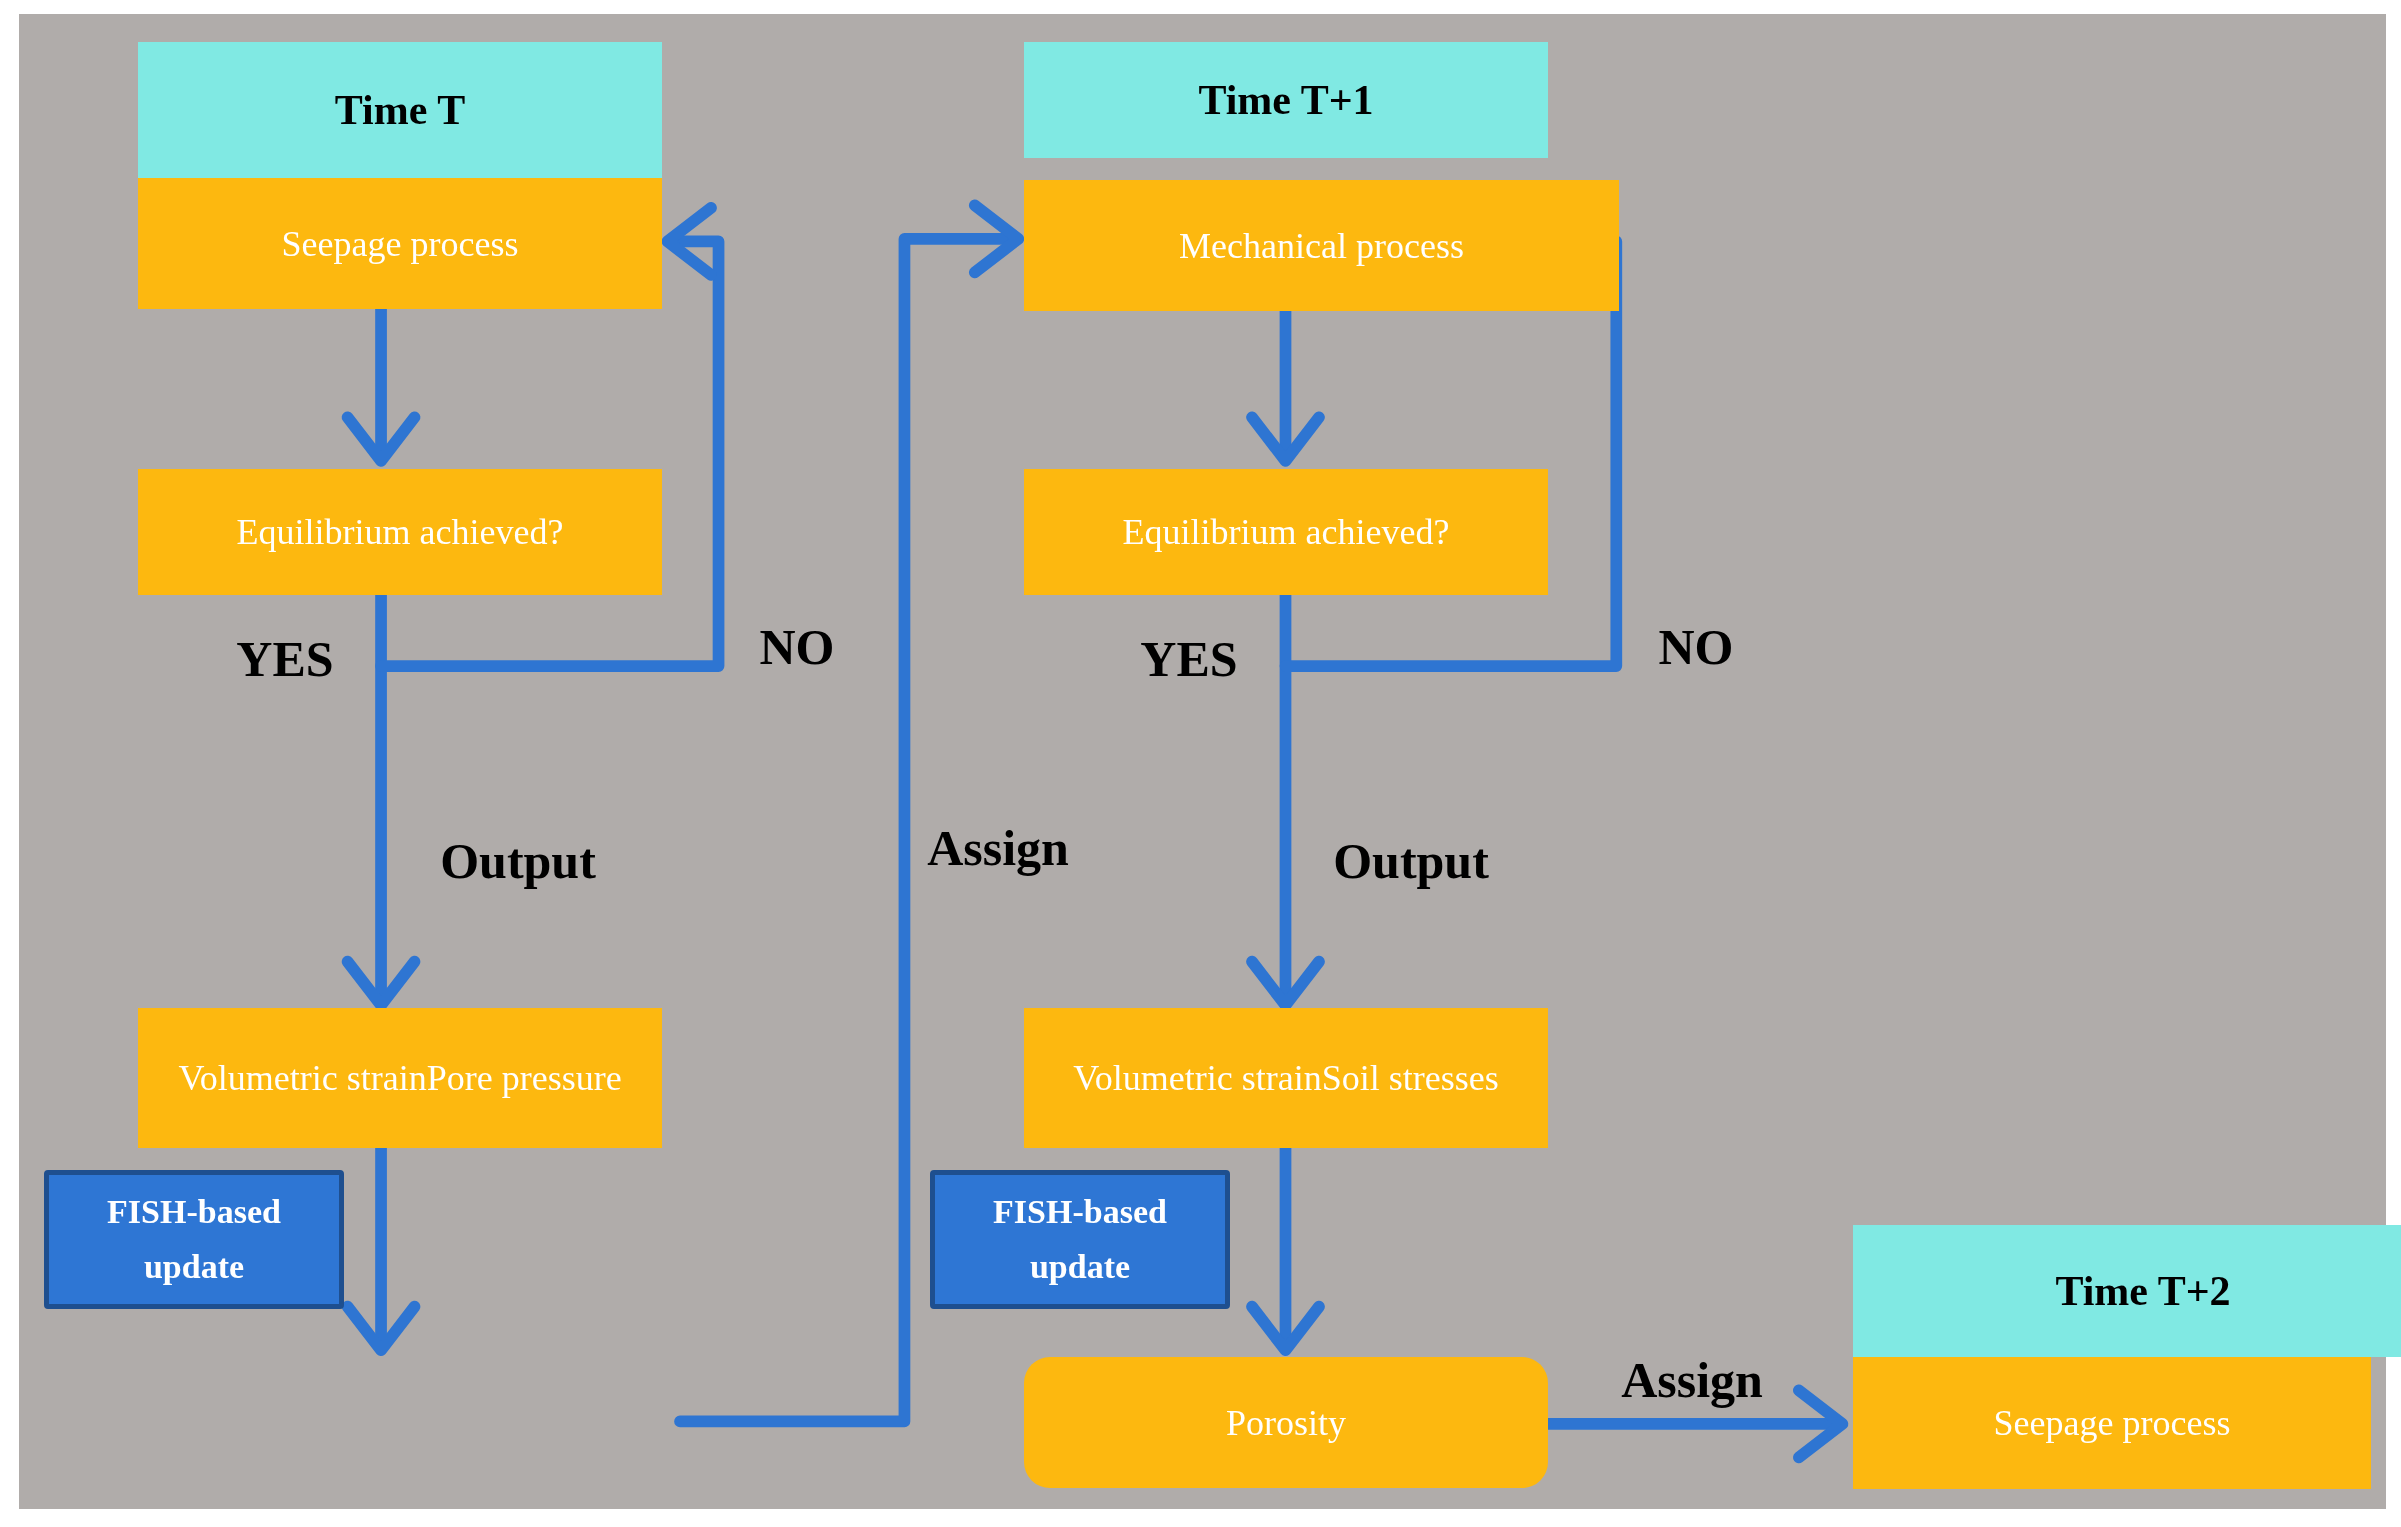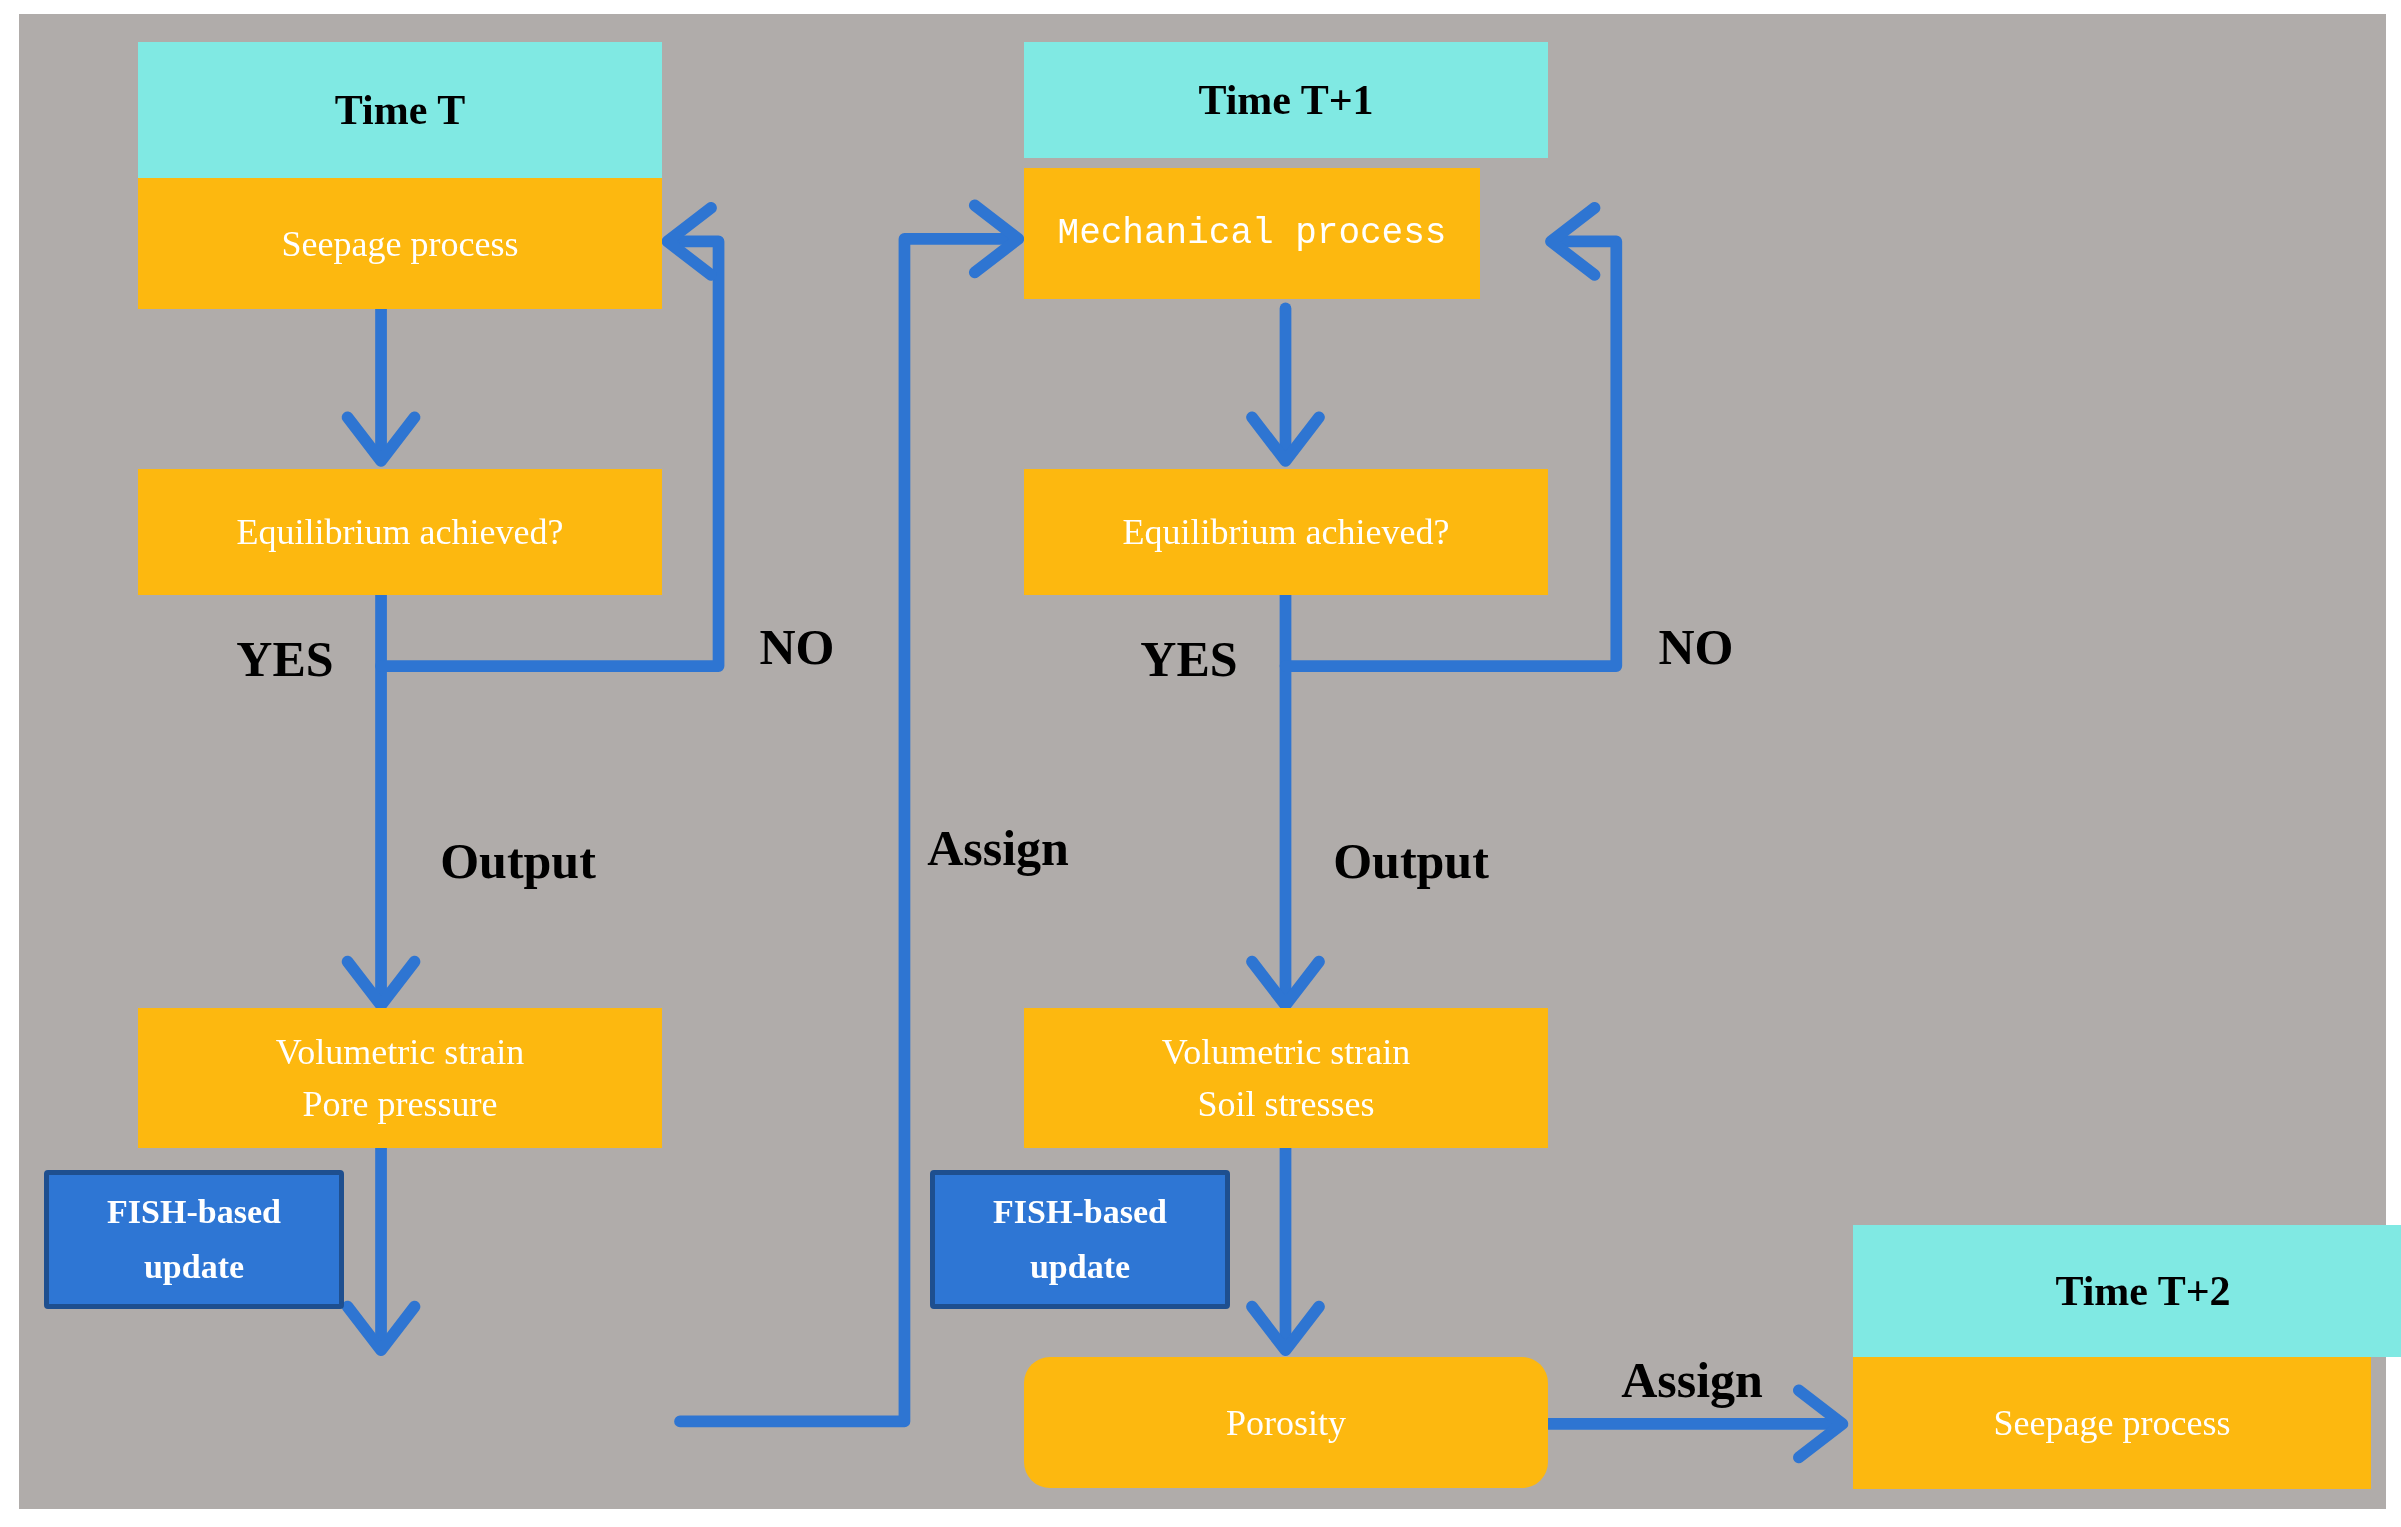--- a/index.html
+++ b/index.html
@@ -26,21 +26,21 @@
   .cyan{
     background:var(--header_cyan,#80e9e3);
     color:var(--header_text,#000);
     font-weight:bold;font-size:42px;
   }
   .orange{
     background:var(--box_orange,#fdb80f);
     color:var(--box_text,#fff);
     font-size:36px;
   }
-  .stack{flex-direction:column;line-height:1.45;}
+  .stack{flex-direction:row;line-height:1.45;}
   .fish{
     background:var(--fish_fill,#2e76d4);
     border:5px solid var(--fish_border,#1e4f8f);
     border-radius:4px;
     color:var(--box_text,#fff);
     font-weight:bold;font-size:34px;
     flex-direction:column;line-height:1.6;
     box-sizing:border-box;
   }
   .biglabel{
@@ -98,21 +98,21 @@
     <span>Pore pressure</span>
   </div>
   <div class="box fish" style="left:44px;top:1170px;width:300px;height:139px;">
     <span>FISH-based</span>
     <span>update</span>
   </div>
 
   <div class="box cyan" style="left:1024px;top:42px;width:524px;height:116px;">
     <span>Time T+1</span>
   </div>
-  <div class="box orange" style="left:1024px;top:168px;width:456px;height:131px;font-family:Liberation Mono, monospace;">
+  <div class="box orange" style="left:1024px;top:180px;width:595px;height:131px;">
     <span>Mechanical process</span>
   </div>
   <div class="box orange" style="left:1024px;top:469px;width:524px;height:126px;">
     <span>Equilibrium achieved?</span>
   </div>
   <div class="box orange stack" style="left:1024px;top:1008px;width:524px;height:140px;">
     <span>Volumetric strain</span>
     <span>Soil stresses</span>
   </div>
   <div class="box fish" style="left:930px;top:1170px;width:300px;height:139px;">

